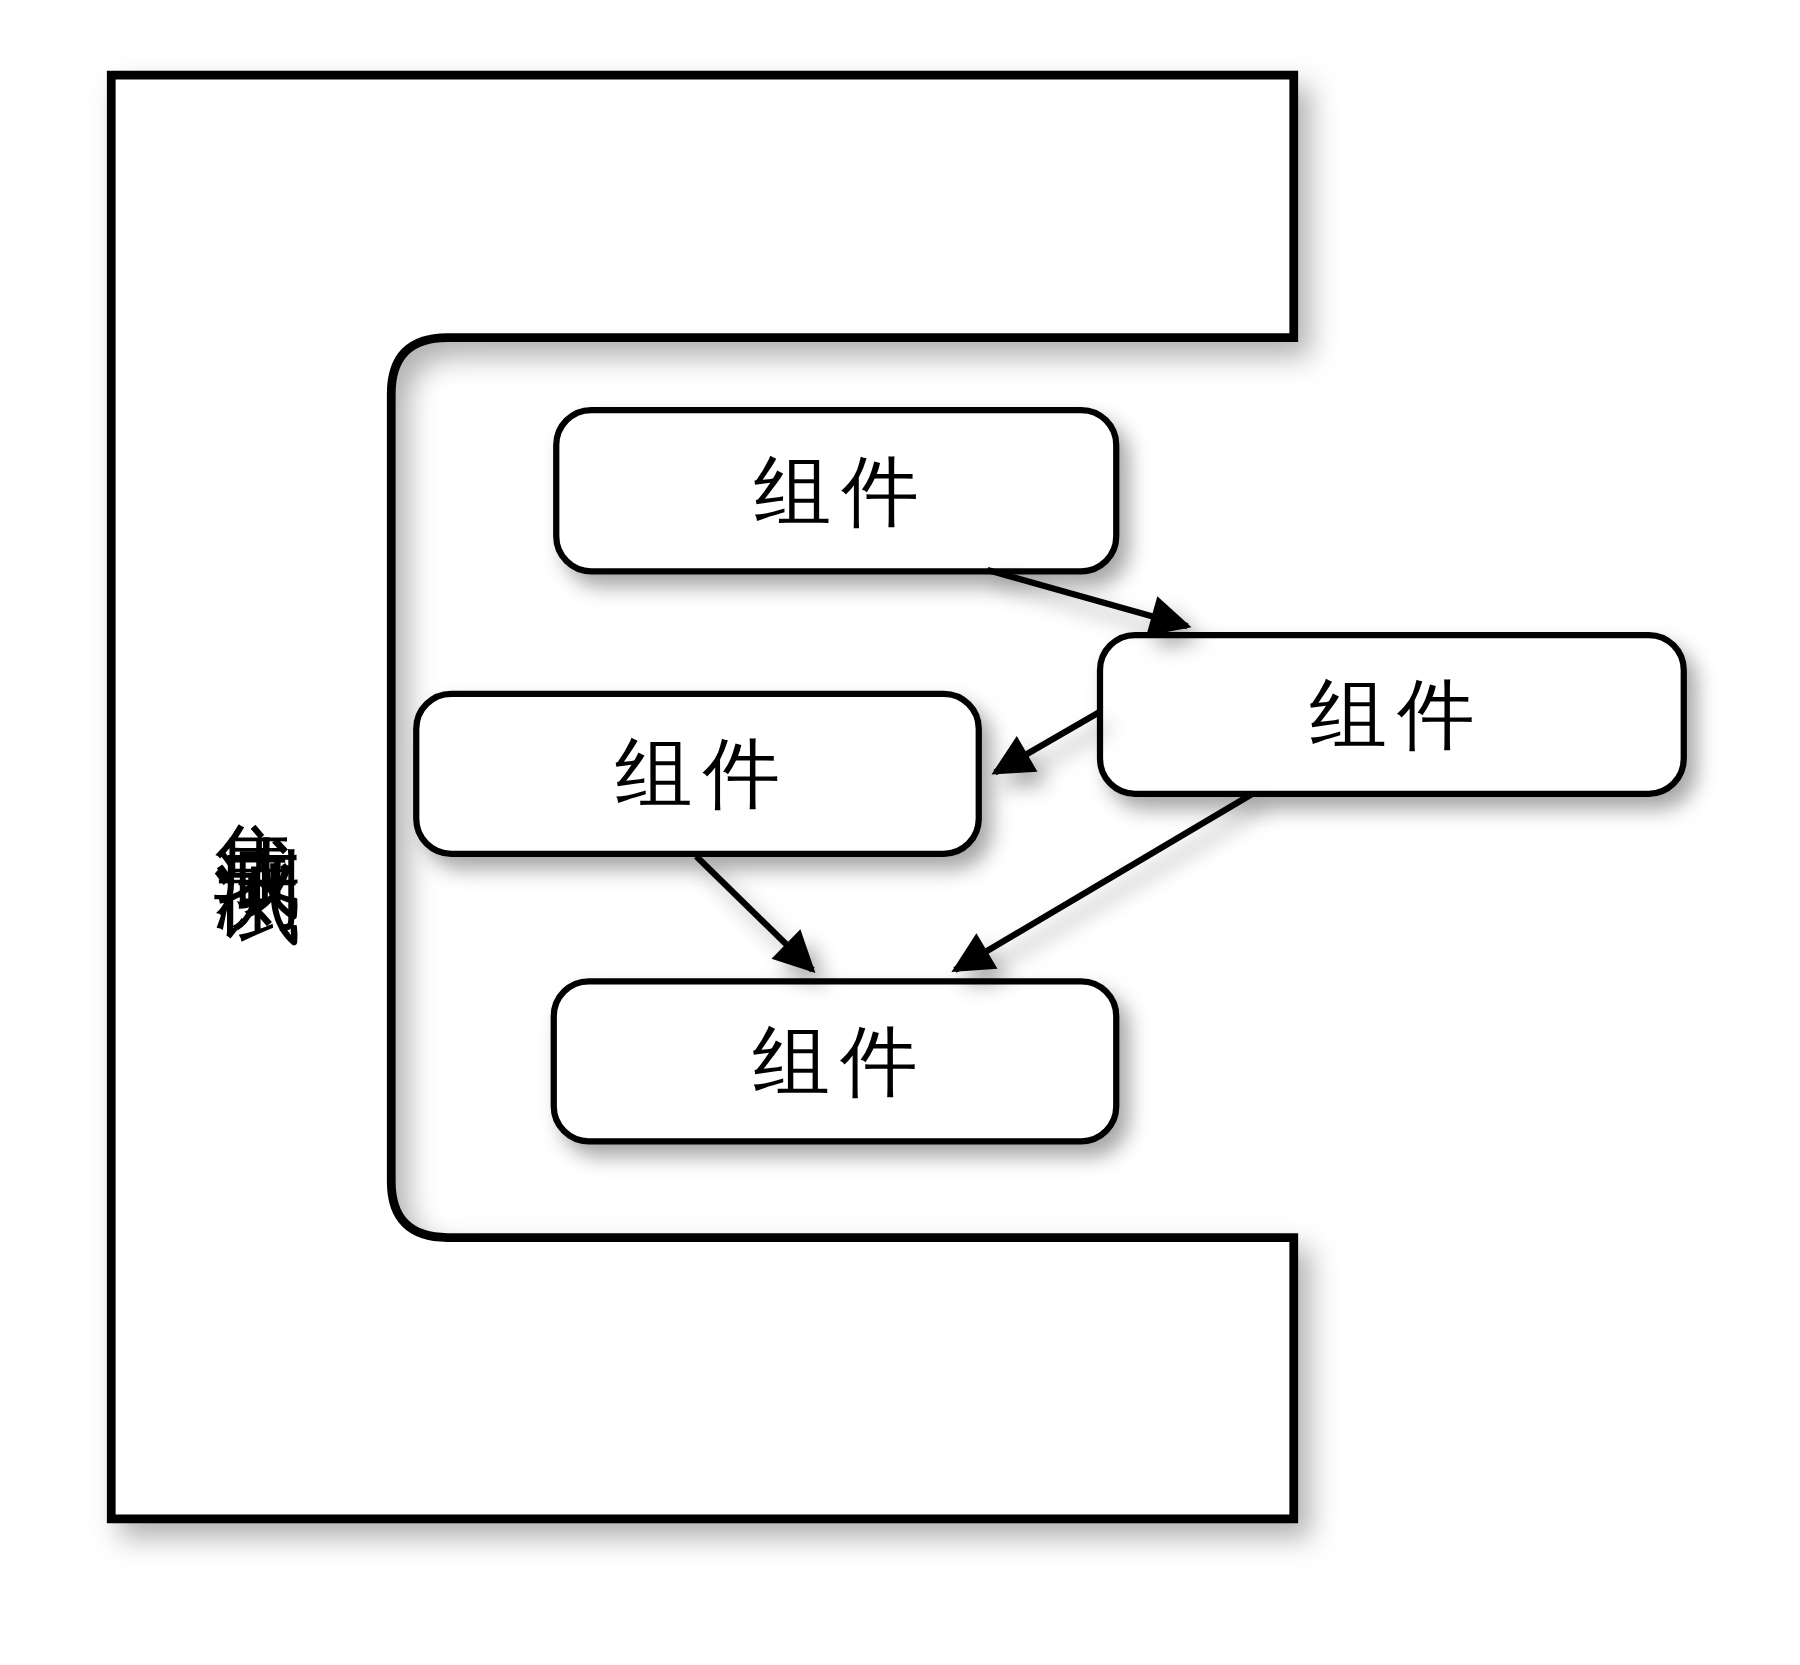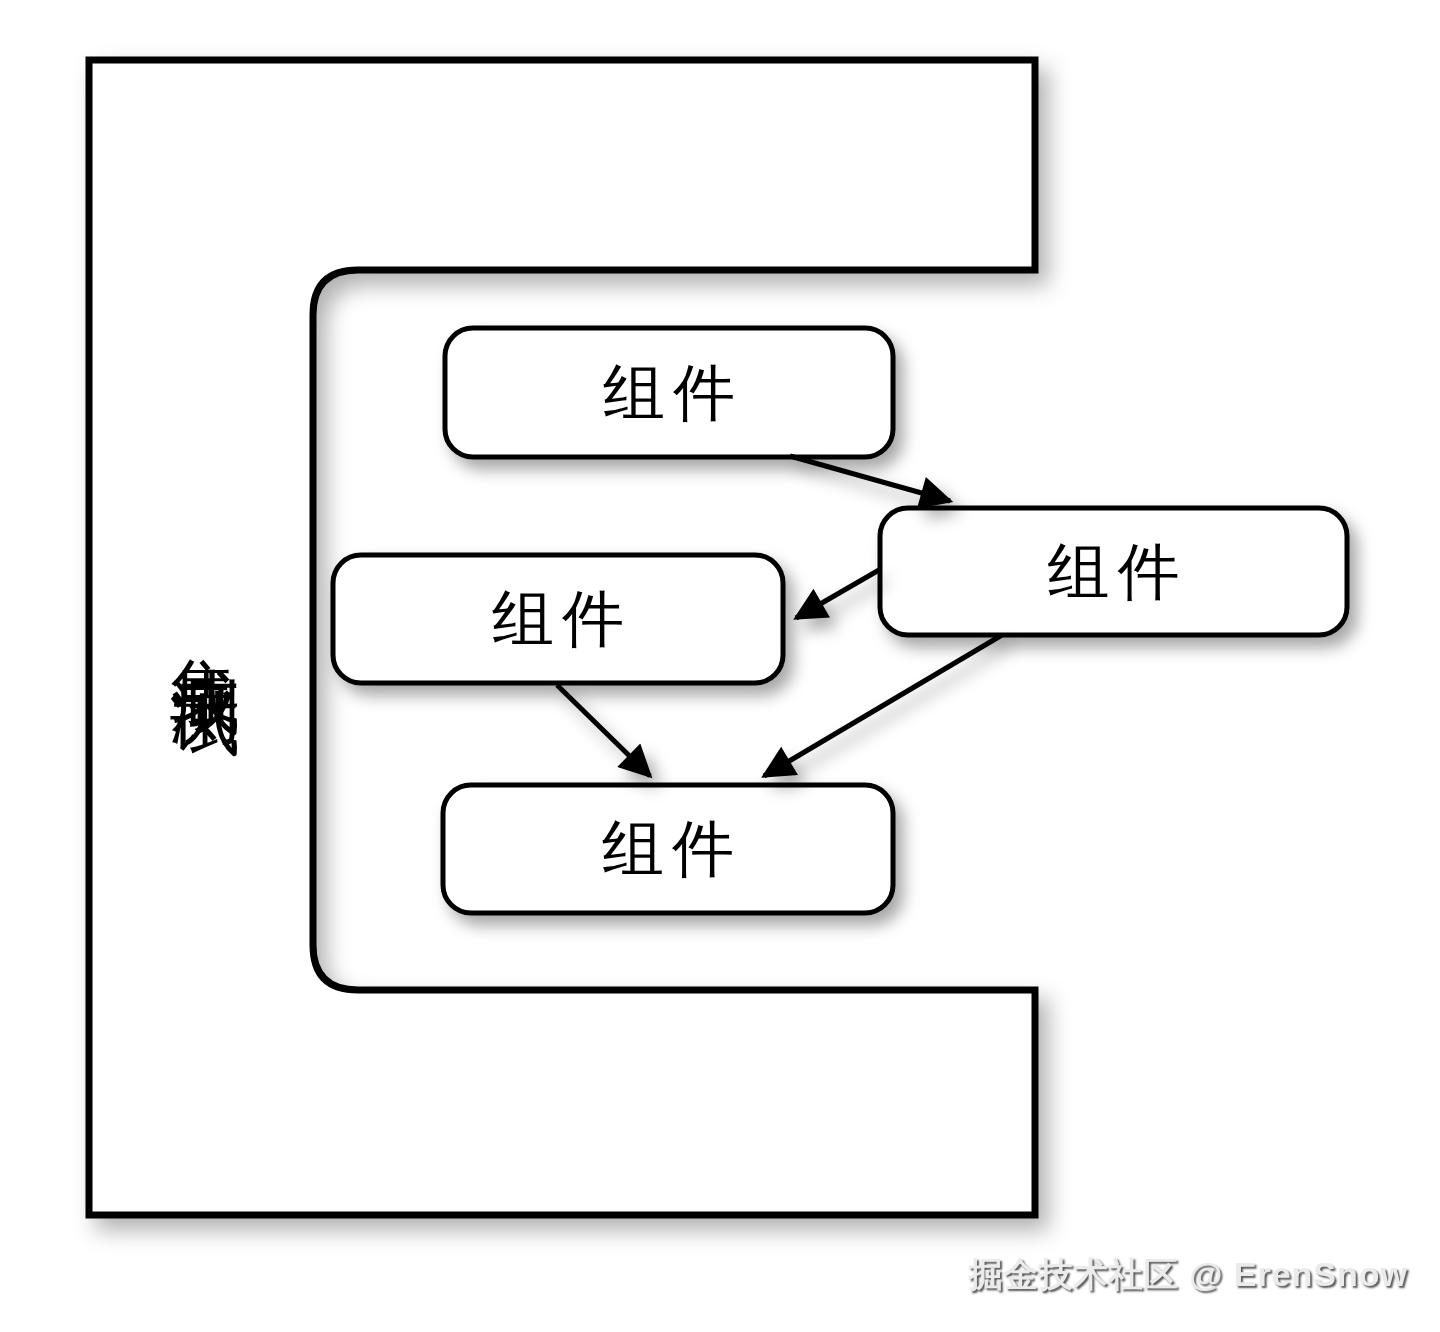--- a/index.html
+++ b/index.html
@@ -99,15 +99,14 @@
     </g>
   </svg>
 
   <div class="vertical-title">集成测试</div>
 
   <div class="node-label n0">组件</div>
   <div class="node-label n1">组件</div>
   <div class="node-label n2">组件</div>
   <div class="node-label n3">组件</div>
 
-  <div class="watermark">掘金技术社区 @ ErenSnow</div>
 
 </div>
 
 </body></html>

